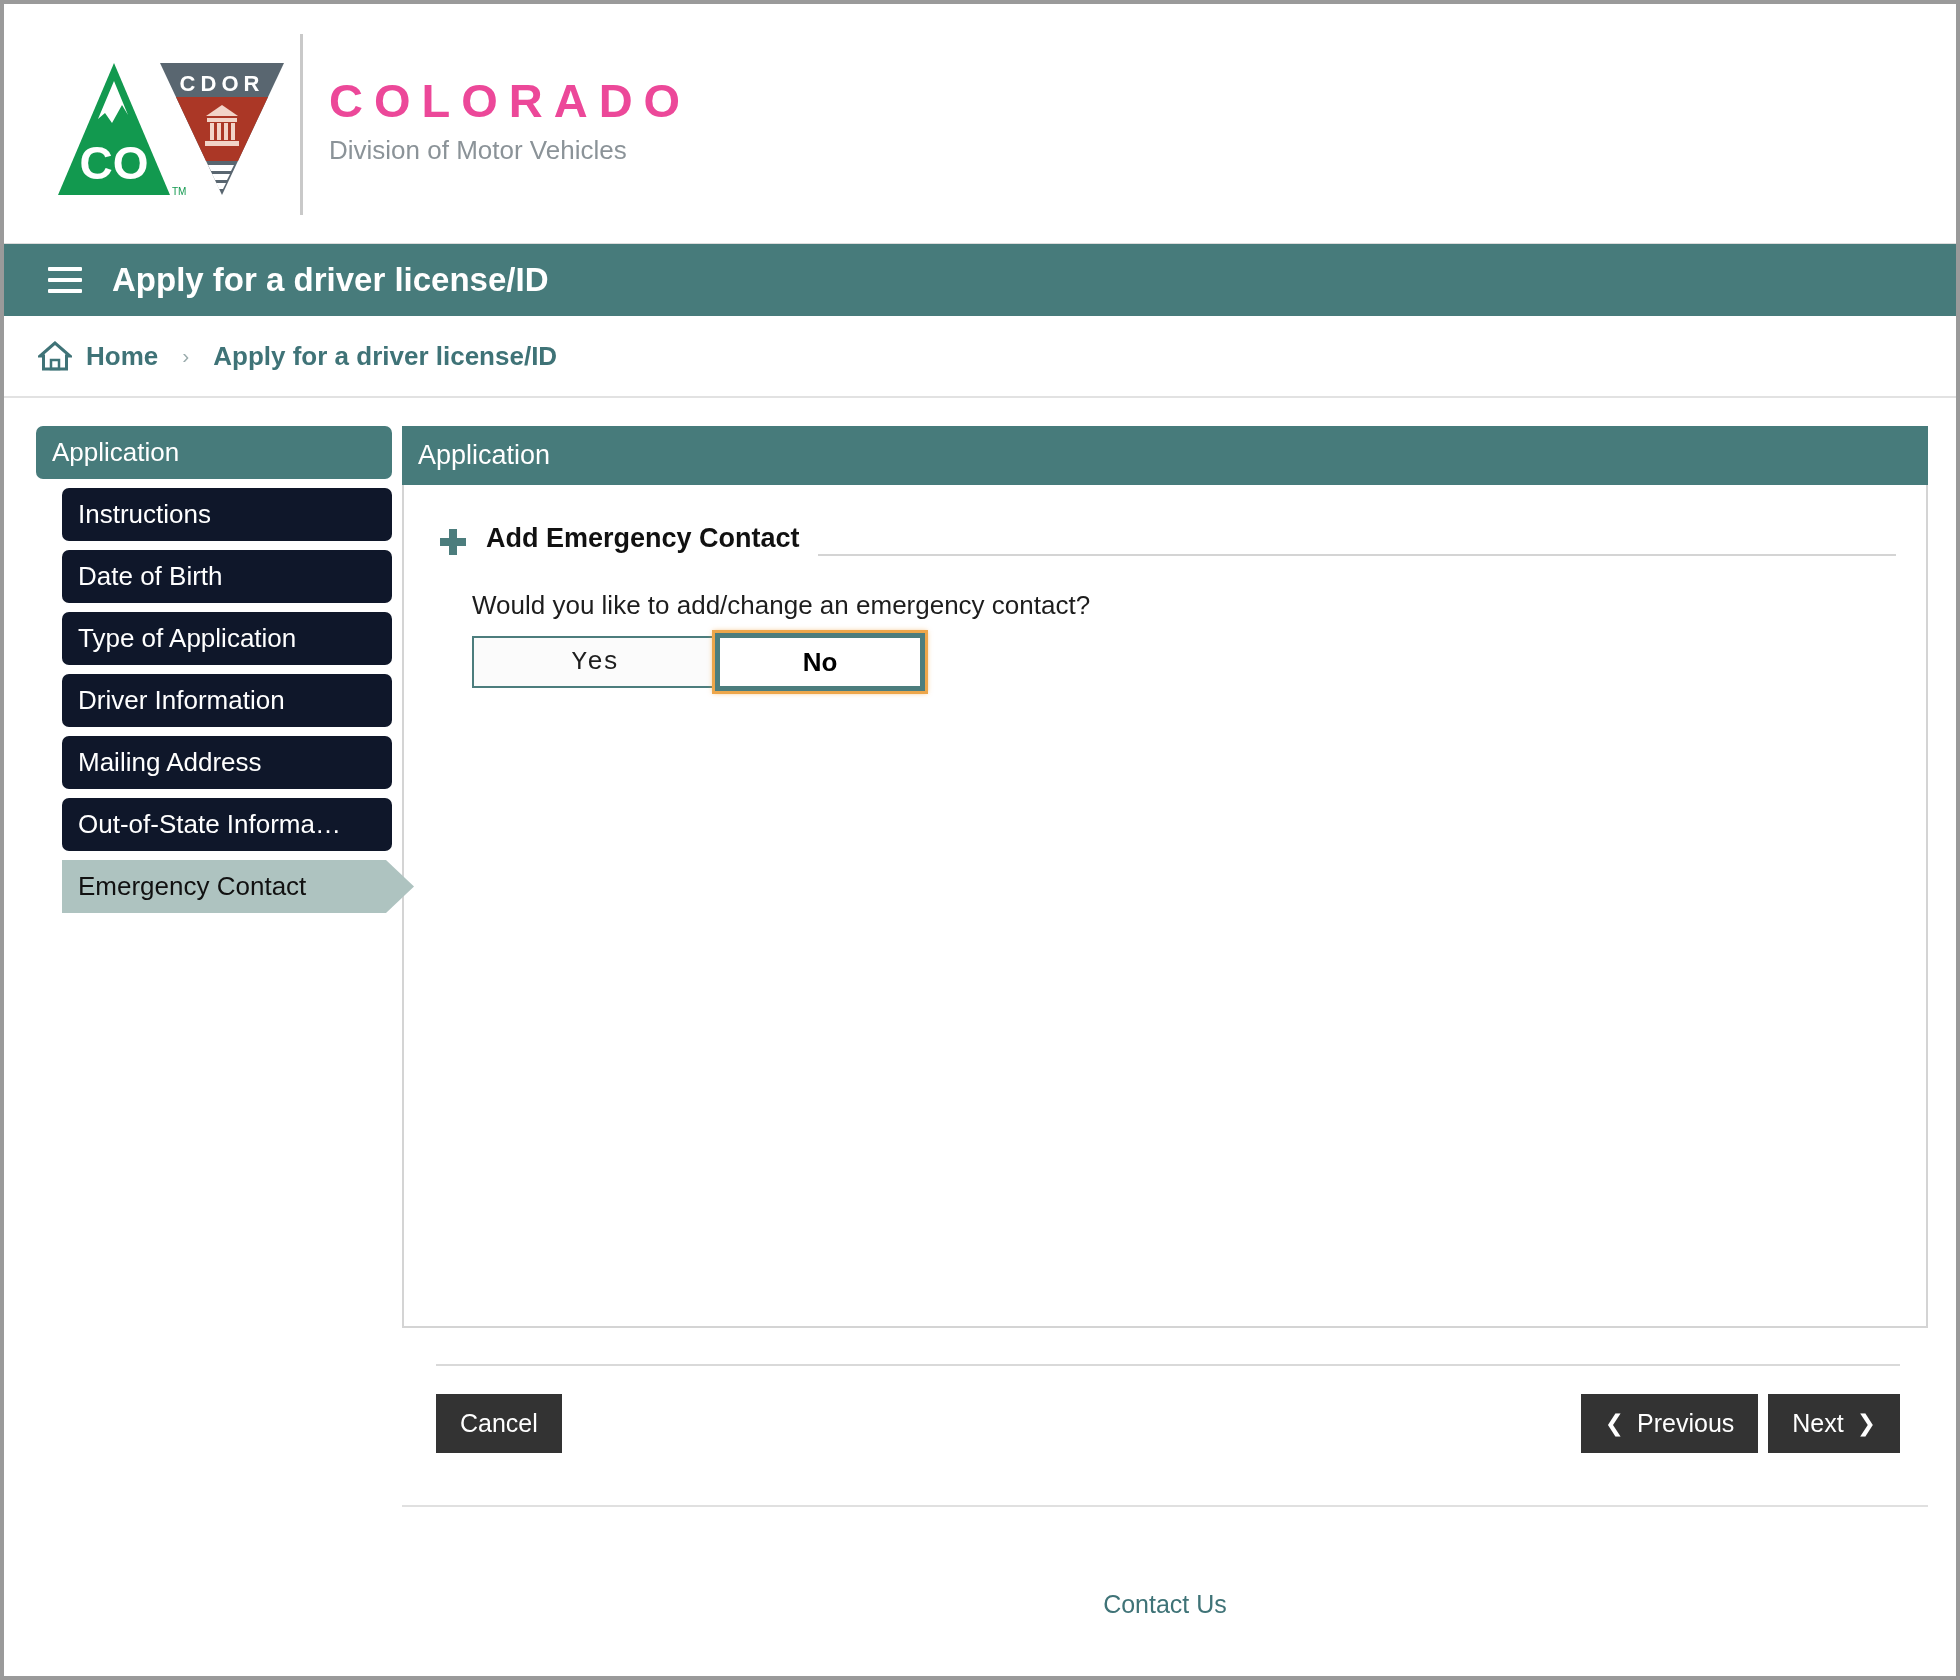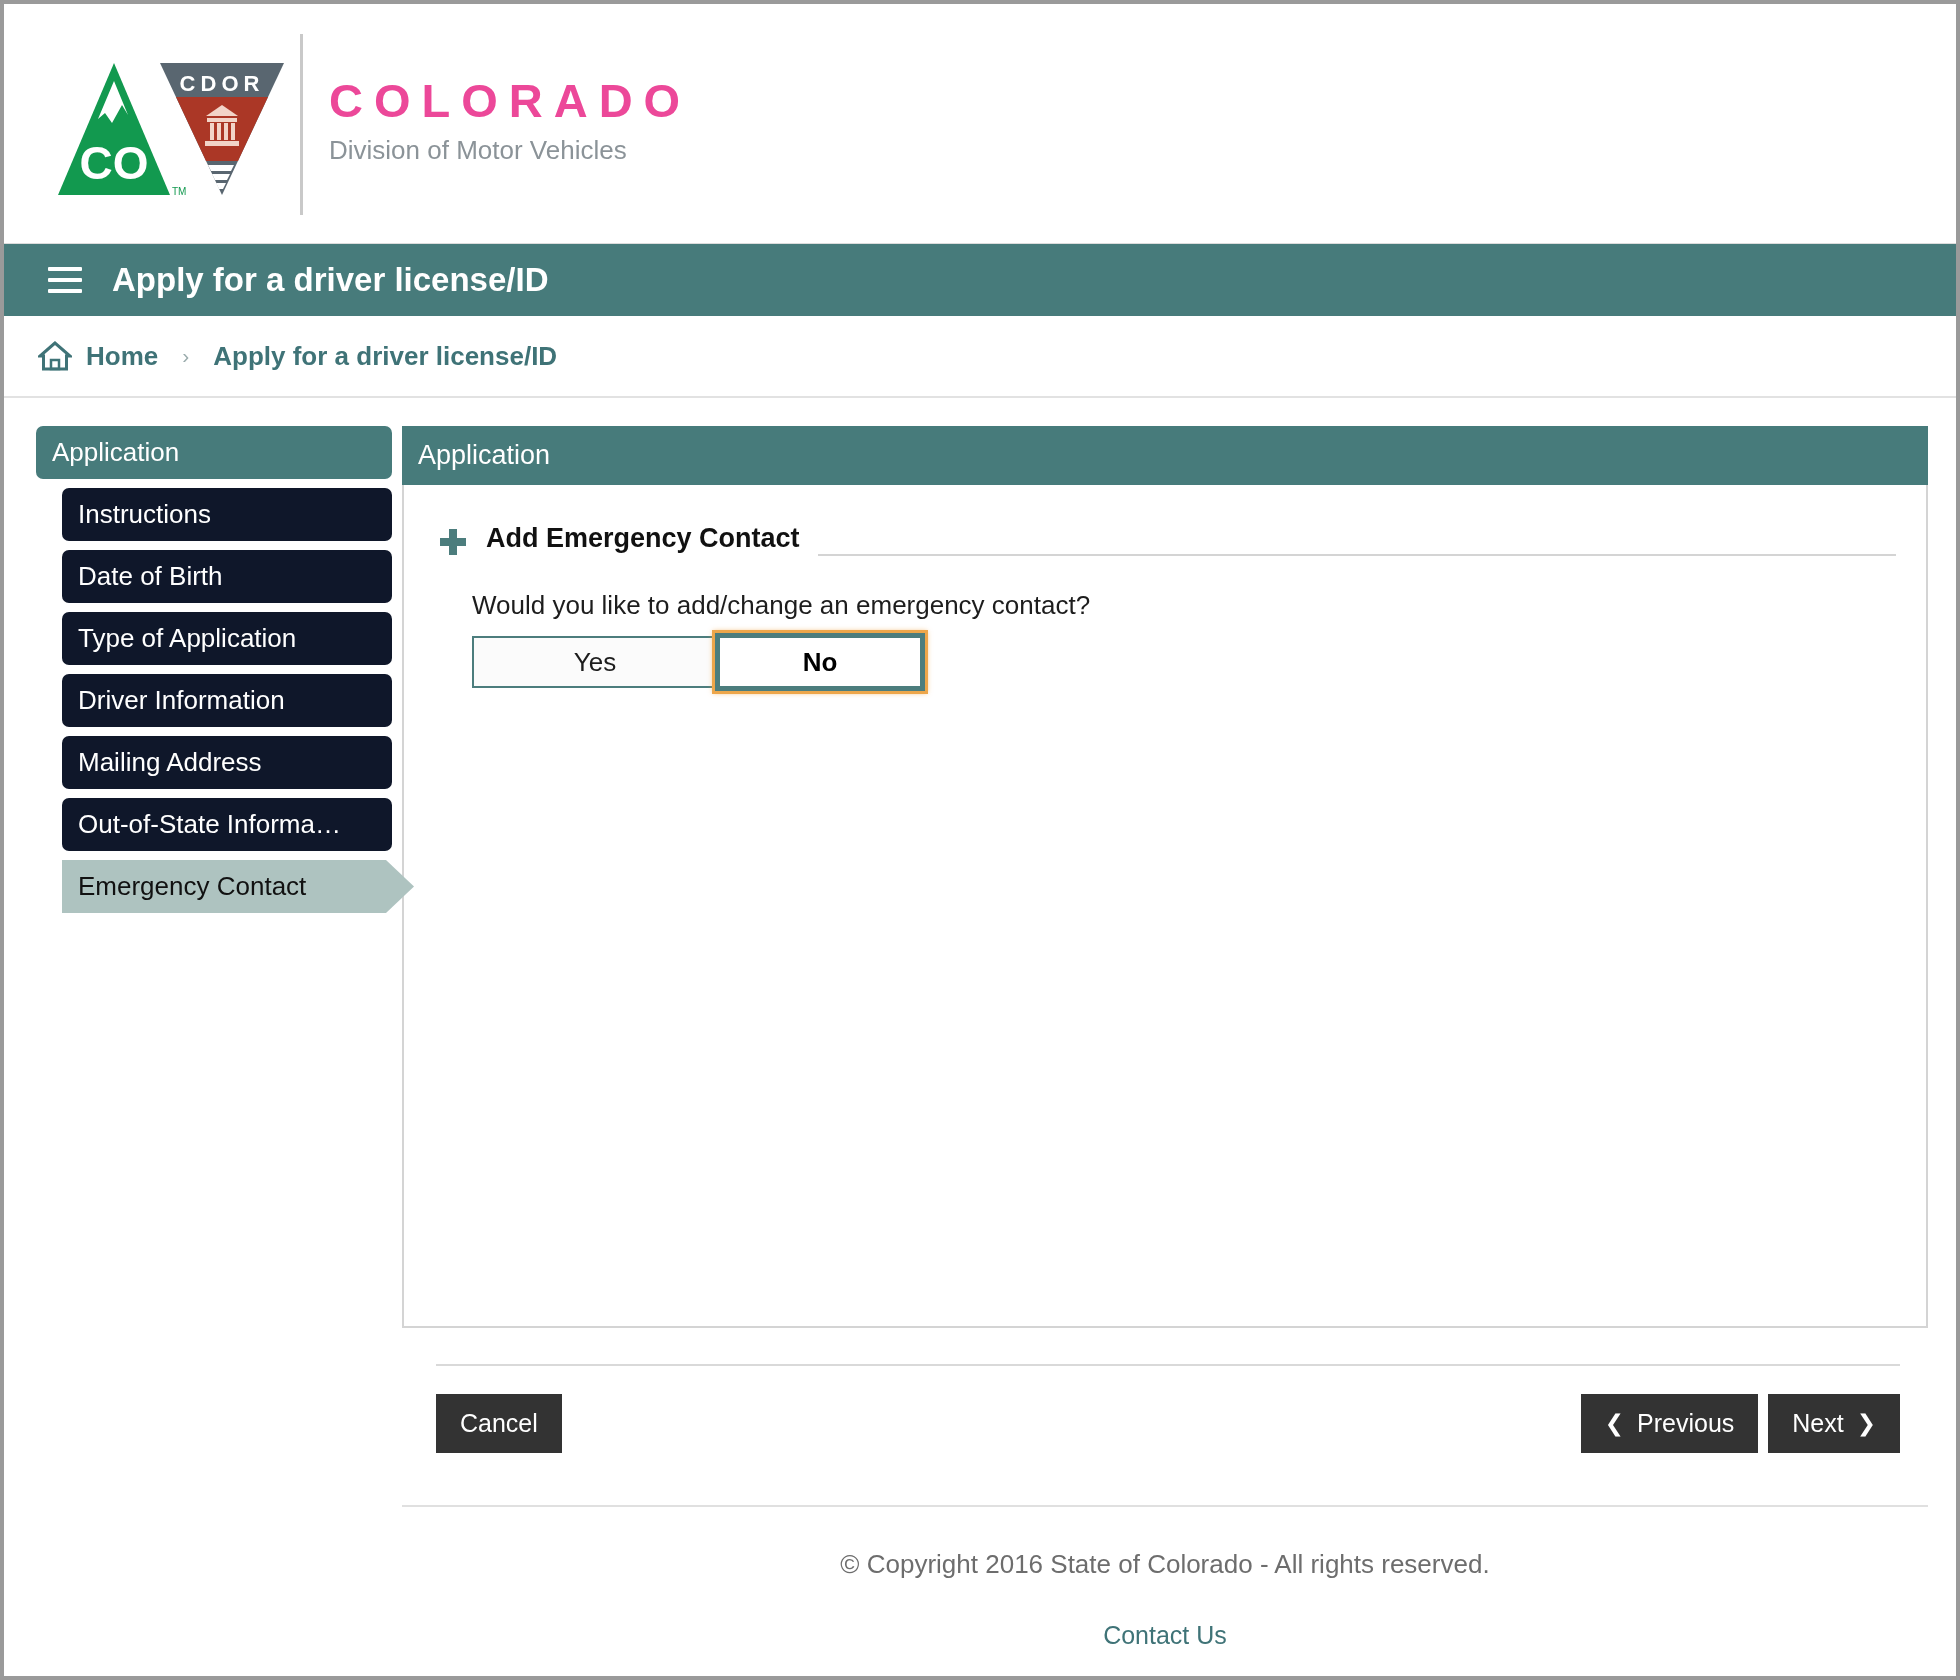--- a/index.html
+++ b/index.html
@@ -205,21 +205,21 @@
     align-items: center;
     margin: 12px 0 0 34px;
   }
   .btn-yes {
     width: 246px;
     height: 52px;
     background: #fbfbfb;
     border: 2px solid #4c7d7d;
     font-size: 26px;
     color: #1d1d1d;
-    font-family: Liberation Sans, sans-serif;
+    font-family: Liberation Mono, monospace;
     cursor: pointer;
   }
   .btn-no {
     width: 210px;
     height: 58px;
     background: #ffffff;
     border: 5px solid #4c7d7d;
     outline: 3px solid #eda64a;
     font-size: 26px;
     font-weight: 700;
@@ -388,20 +388,19 @@
             <span>Previous</span>
           </button>
           <button class="btn-dark with-icon">
             <span>Next</span>
             <span class="chev">❯</span>
           </button>
         </div>
       </div>
 
       <div class="footer">
-        <div class="copyright">© Copyright 2016 State of Colorado - All rights reserved.</div>
         <a class="contact-link">Contact Us</a>
       </div>
 
     </div>
   </div>
 
 </div>
 
 </body></html>

